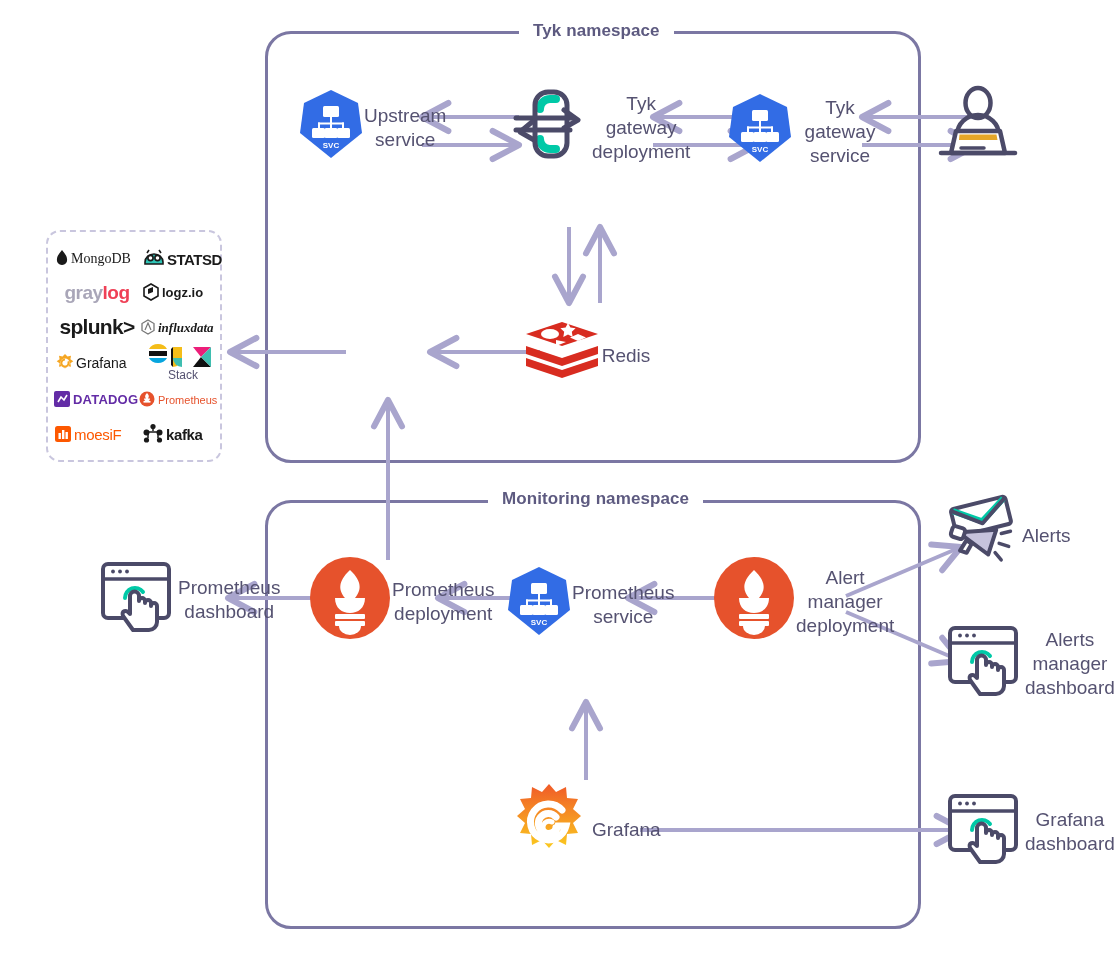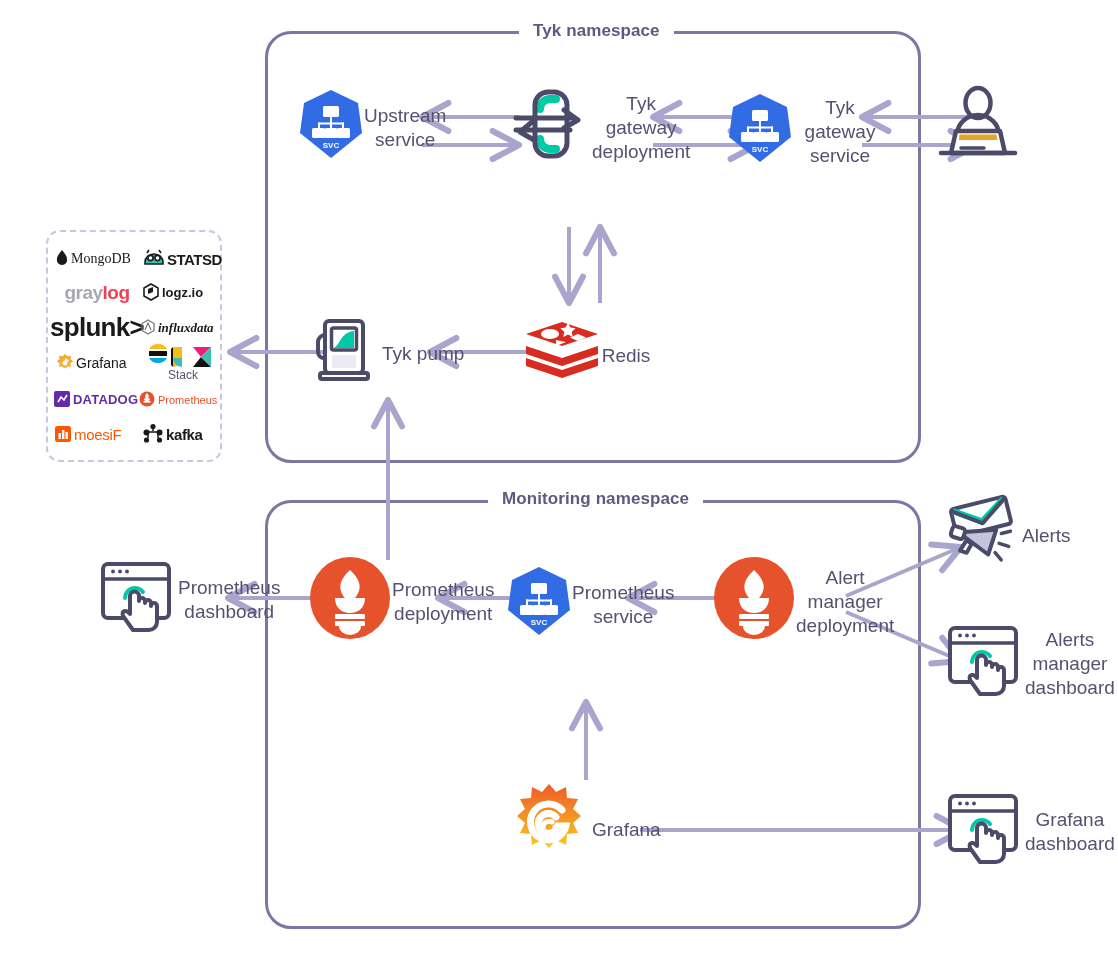--- a/index.html
+++ b/index.html
@@ -205,34 +205,20 @@
         <path d="M22 50 a21 20 0 0 1 42 0" fill="none" stroke="#4b4a68" stroke-width="4.5"></path>
         <path d="M21 46 H65 L70 68 H16 Z" fill="#ffffff" stroke="#4b4a68" stroke-width="4.5" stroke-linejoin="round"></path>
         <path d="M24.5 49.5 H61.5 L62.5 55 H24 Z" fill="#e5a628"></path>
         <path d="M6 68 H80" stroke="#4b4a68" stroke-width="4.5" stroke-linecap="round"></path>
         <path d="M26 63 H49" stroke="#4b4a68" stroke-width="3.5" stroke-linecap="round"></path>
       </svg>
     </span>
     <span class="label"></span>
   </div>
 
-  <div class="node" style="left:308px; top:313px;">
-    <span class="icon-wrap">
-      <svg width="74" height="74" viewBox="0 0 74 74">
-        <path d="M17 18 h10" fill="none" stroke="#4b4a68" stroke-width="4"></path>
-        <path d="M17 22 a7 7 0 0 0 -7 7 v10 a6 6 0 0 0 6 6 h3" fill="none" stroke="#4b4a68" stroke-width="4" stroke-linecap="round"></path>
-        <rect x="17" y="8" width="38" height="52" rx="4" fill="#ffffff" stroke="#4b4a68" stroke-width="4"></rect>
-        <rect x="23.5" y="15" width="25" height="22" rx="2" fill="#ffffff" stroke="#4b4a68" stroke-width="3.5"></rect>
-        <path d="M25 35 C31 35 32 19 46 18 L46 35 Z" fill="#00c9a7"></path>
-        <rect x="24" y="42" width="24" height="13" rx="2" fill="#eceaf5"></rect>
-        <rect x="12" y="60" width="48" height="6" rx="2" fill="#ffffff" stroke="#4b4a68" stroke-width="4"></rect>
-      </svg>
-    </span>
-    <span class="label">Tyk pump</span>
-  </div>
 
   <div class="node" style="left:506px; top:318px;justify-content:center;">
     <span class="icon-wrap">
       <svg width="80" height="68" viewBox="0 0 80 68">
         <g fill="#d82c20">
           <path d="M40 40 L4 28 v8 l36 12 36 -12 v-8 Z"></path>
           <path d="M40 52 L4 40 v8 l36 12 36 -12 v-8 Z"></path>
           <path d="M40 4 L4 16 l36 12 36 -12 Z"></path>
         </g>
         <g fill="#ffffff">
@@ -274,21 +260,21 @@
 
     <div class="logo-cell">
       <svg width="84" height="20" viewBox="0 0 84 20">
         <path d="M10 2 l7 4 v8 l-7 4 -7 -4 v-8 Z" fill="none" stroke="#1a1a1a" stroke-width="1.6"></path>
         <path d="M7 7 l5 -2 v5 l-5 2 Z" fill="#1a1a1a"></path>
         <text x="21" y="15" font-family="'Liberation Sans',sans-serif" font-size="13" font-weight="bold" fill="#1a1a1a">logz.io</text>
       </svg>
     </div>
 
     <div class="logo-cell">
-      <span class="logo-txt" style="font-size:26px;color:#1a1a1a;letter-spacing:-.7px;">splunk&gt;</span>
+      <span class="logo-txt" style="font-size:21px;color:#1a1a1a;letter-spacing:-.7px;">splunk&gt;</span>
     </div>
 
     <div class="logo-cell">
       <svg width="88" height="18" viewBox="0 0 88 18">
         <path d="M9 2 l6 3.5 v7 l-6 3.5 -6 -3.5 v-7 Z" fill="none" stroke="#777" stroke-width="1.3"></path>
         <path d="M6 12 l3 -7 3 7" fill="none" stroke="#777" stroke-width="1.2"></path>
         <text x="19" y="14" font-family="'Liberation Serif',serif" font-size="13" font-style="italic" font-weight="bold" fill="#1a1a1a">influxdata</text>
       </svg>
     </div>
 

